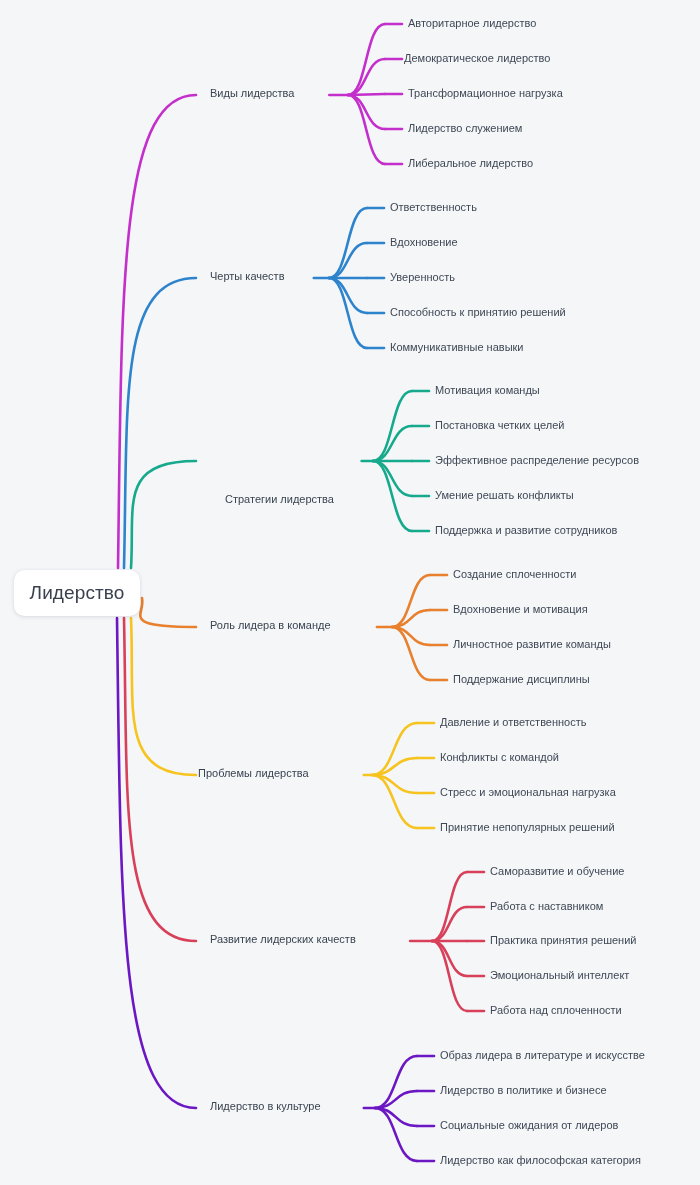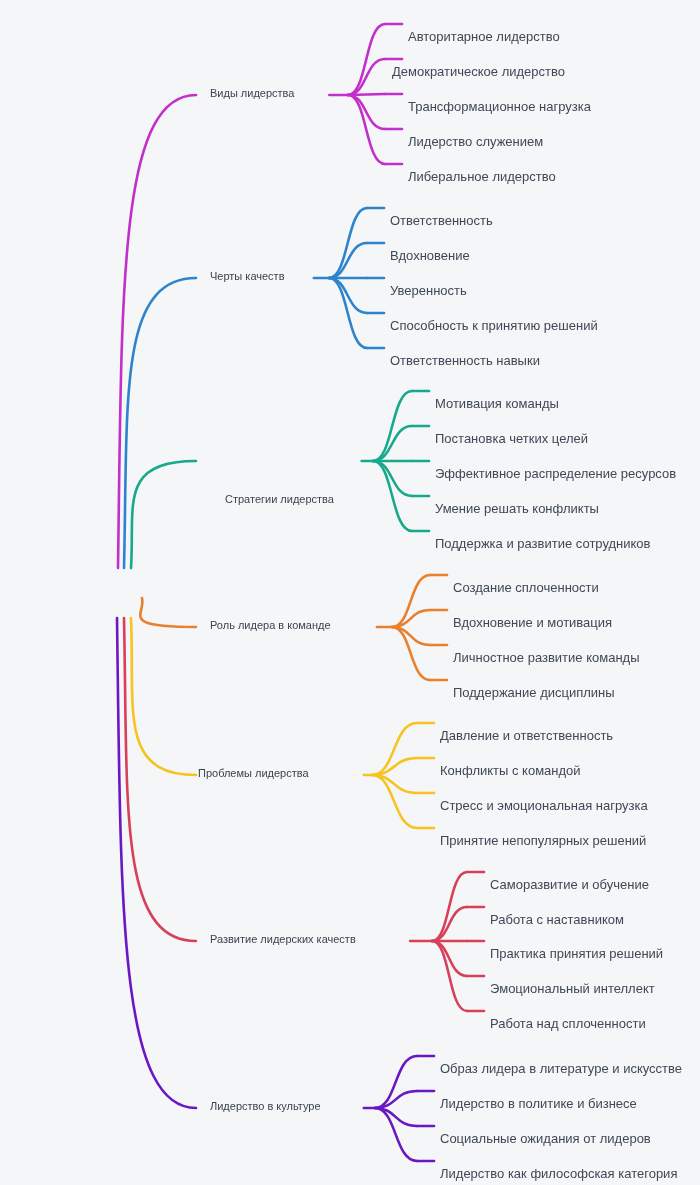--- a/index.html
+++ b/index.html
@@ -42,26 +42,25 @@
   .branch-label {
     position: absolute;
     font-size: 11px;
     color: #3a4450;
     white-space: nowrap;
     z-index: 4;
     line-height: 1;
   }
   .leaf-label {
     position: absolute;
-    font-size: 13px;
+    font-size: 11px;
     color: #3f4855;
     white-space: nowrap;
     z-index: 4;
     line-height: 1;
-    margin-top: 12px;
   }
 </style>
 </head>
 <body style="background: rgb(244, 246, 248);">
 
 <div id="mindmap" style="background: rgb(244, 246, 248);">
   <svg id="wires" viewBox="0 0 700 1185" xmlns="http://www.w3.org/2000/svg">
       <path d="M 118 568 C 122 293.66 118 95 196 95" stroke="#c42ecb" stroke-width="2.6" fill="none" stroke-linecap="round"></path>
       <path d="M 329.328125 95 L 348 95" stroke="#c42ecb" stroke-width="2.6" fill="none" stroke-linecap="round"></path>
       <path d="M 348 95 C 367.24 95 365.02 24 385 24" stroke="#c42ecb" stroke-width="2.6" fill="none" stroke-linecap="round"></path>
@@ -135,34 +134,37 @@
       <path d="M 375 1108 C 396.84 1108 394.32 1056 417 1056" stroke="#6b17c4" stroke-width="2.6" fill="none" stroke-linecap="round"></path>
       <path d="M 417 1056 L 434 1056" stroke="#6b17c4" stroke-width="2.6" fill="none" stroke-linecap="round"></path>
       <path d="M 375 1108 C 396.84 1108 394.32 1091 417 1091" stroke="#6b17c4" stroke-width="2.6" fill="none" stroke-linecap="round"></path>
       <path d="M 417 1091 L 434 1091" stroke="#6b17c4" stroke-width="2.6" fill="none" stroke-linecap="round"></path>
       <path d="M 375 1108 C 396.84 1108 394.32 1126 417 1126" stroke="#6b17c4" stroke-width="2.6" fill="none" stroke-linecap="round"></path>
       <path d="M 417 1126 L 434 1126" stroke="#6b17c4" stroke-width="2.6" fill="none" stroke-linecap="round"></path>
       <path d="M 375 1108 C 396.84 1108 394.32 1161 417 1161" stroke="#6b17c4" stroke-width="2.6" fill="none" stroke-linecap="round"></path>
       <path d="M 417 1161 L 434 1161" stroke="#6b17c4" stroke-width="2.6" fill="none" stroke-linecap="round"></path>
     </svg>
 
+  <div class="root-node" id="root-node" style="left: 14px; top: 570px; width: 126px; height: 46px; background: rgb(255, 255, 255);">
+    <span class="root-label" style="color: rgb(57, 65, 79);">Лидерство</span>
+  </div>
 
   <div id="labels">
       <div class="branch-label" style="left: 210px; top: 88px;">Виды лидерства</div>
       <div class="leaf-label" style="left: 408px; top: 18px;">Авторитарное лидерство</div>
-      <div class="leaf-label" style="left: 392px; top: 53px; text-align: center;">Демократическое лидерство</div>
+      <div class="leaf-label" style="left: 404px; top: 53px; text-align: center;">Демократическое лидерство</div>
       <div class="leaf-label" style="left: 408px; top: 88px;">Трансформационное нагрузка</div>
       <div class="leaf-label" style="left: 408px; top: 123px;">Лидерство служением</div>
       <div class="leaf-label" style="left: 408px; top: 158px;">Либеральное лидерство</div>
       <div class="branch-label" style="left: 210px; top: 271px;">Черты качеств</div>
       <div class="leaf-label" style="left: 390px; top: 202px;">Ответственность</div>
       <div class="leaf-label" style="left: 390px; top: 237px;">Вдохновение</div>
       <div class="leaf-label" style="left: 390px; top: 272px;">Уверенность</div>
       <div class="leaf-label" style="left: 390px; top: 307px;">Способность к принятию решений</div>
-      <div class="leaf-label" style="left: 390px; top: 342px;">Ответственность навыки</div>
+      <div class="leaf-label" style="left: 390px; top: 342px;">Коммуникативные навыки</div>
       <div class="branch-label" style="left: 225px; top: 454px; margin-top: 40px;">Стратегии лидерства</div>
       <div class="leaf-label" style="left: 435px; top: 385px;">Мотивация команды</div>
       <div class="leaf-label" style="left: 435px; top: 420px;">Постановка четких целей</div>
       <div class="leaf-label" style="left: 435px; top: 455px;">Эффективное распределение ресурсов</div>
       <div class="leaf-label" style="left: 435px; top: 490px;">Умение решать конфликты</div>
       <div class="leaf-label" style="left: 435px; top: 525px;">Поддержка и развитие сотрудников</div>
       <div class="branch-label" style="left: 210px; top: 620px;">Роль лидера в команде</div>
       <div class="leaf-label" style="left: 453px; top: 569px;">Создание сплоченности</div>
       <div class="leaf-label" style="left: 453px; top: 604px;">Вдохновение и мотивация</div>
       <div class="leaf-label" style="left: 453px; top: 639px;">Личностное развитие команды</div>

